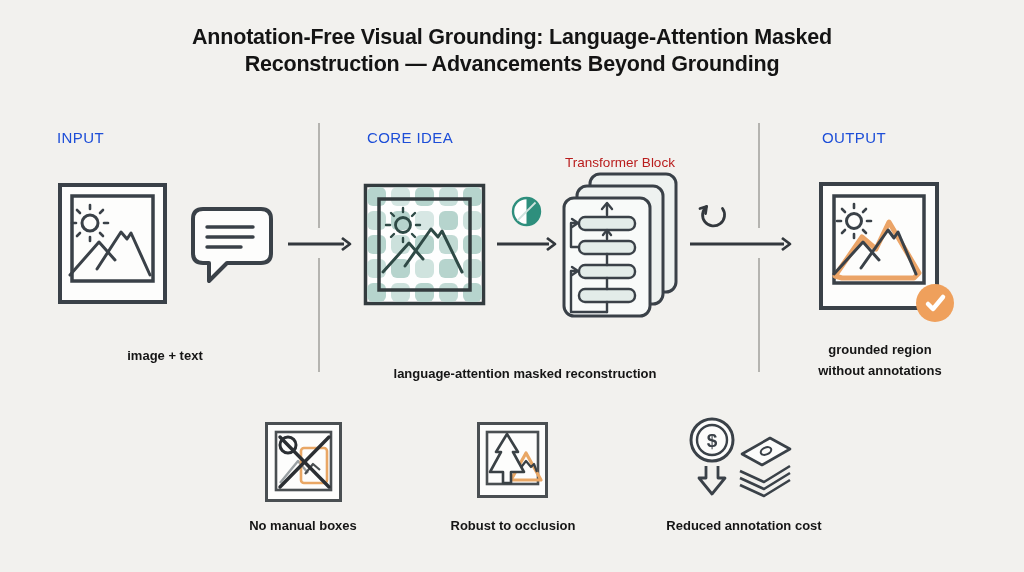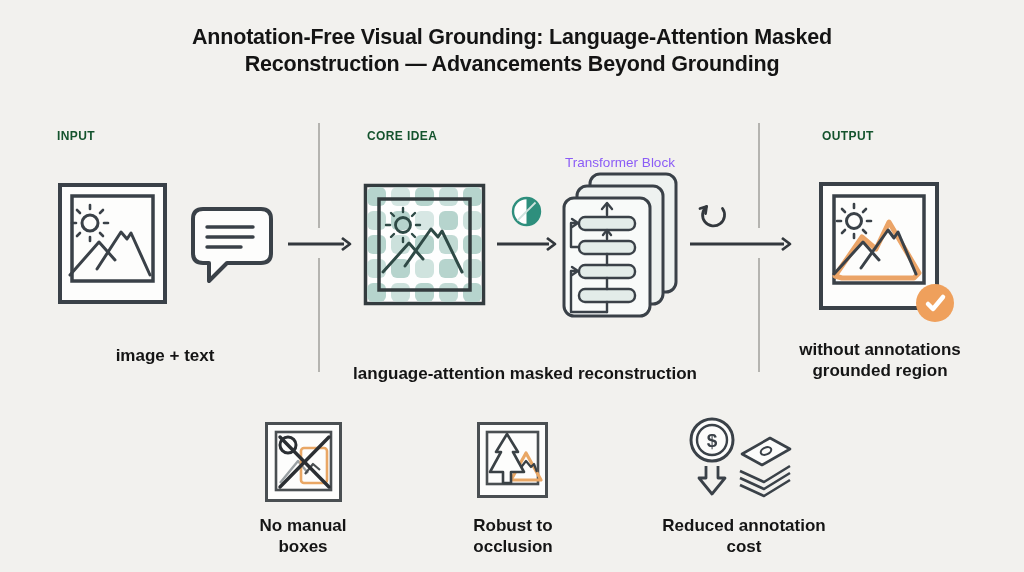--- a/index.html
+++ b/index.html
@@ -1,24 +1,24 @@
 <!DOCTYPE html>
 <html><head>
 <meta charset="utf-8">
 <style>
   html,body{margin:0;padding:0;}
   body{font-family:"Liberation Sans", sans-serif;}
   #stage{position:relative;width:1024px;height:572px;background:#f2f1ee;overflow:hidden;}
   .abs{position:absolute;}
   .title{top:24px;left:0;width:1024px;text-align:center;font-weight:700;
          font-size:21.5px;line-height:27px;color:#141414;letter-spacing:-0.2px;}
-  .sec-label{font-weight:700;font-size:12px;color:#14532d;letter-spacing:0.4px;}
-  .caption{font-weight:700;font-size:17px;color:#151515;text-align:center;line-height:21px;}
+  .sec-label{font-weight:400;font-size:15px;color:#1d4ed8;letter-spacing:0.4px;}
+  .caption{font-weight:700;font-size:13px;color:#151515;text-align:center;line-height:21px;}
   .divider{width:2px;background:#b5b4b0;}
-  .tf-label{font-size:13.5px;color:#8b5cf6;text-align:center;}
+  .tf-label{font-size:13.5px;color:#b91c1c;text-align:center;}
   .check-badge{width:38px;height:38px;border-radius:50%;background:#efa05c;
                display:flex;align-items:center;justify-content:center;}
   svg{display:block;}
 </style>
 </head>
 <body>
 
 <div id="stage">
 
   <div class="abs title">
@@ -212,22 +212,22 @@
     </svg>
   </div>
 
   <div class="abs check-badge" style="left:916px;top:284px;">
     <svg width="30" height="30" viewBox="0 0 30 30">
       <polyline points="8,16 13,21 23,9" fill="none" stroke="#ffffff" stroke-width="4.5" stroke-linecap="round" stroke-linejoin="round"></polyline>
     </svg>
   </div>
 
   <div class="abs caption" style="left:790px;top:339px;width:180px;">
+    <div>grounded region</div>
     <div>without annotations</div>
-    <div>grounded region</div>
   </div>
 
   <div class="abs" style="left:264px;top:421px;">
     <svg width="79" height="82" viewBox="0 0 79 82">
       <rect x="2.5" y="2.5" width="74" height="77" fill="#fdfdfc" stroke="#4a4f52" stroke-width="3"></rect>
       <rect x="12" y="11" width="55" height="58" fill="none" stroke="#4a4f52" stroke-width="2.6"></rect>
       <path d="M 16 62 L 34 40 L 44 52" fill="none" stroke="#9aa0a3" stroke-width="2.4" stroke-linejoin="round"></path>
       <rect x="37" y="27" width="26" height="35" rx="3" fill="none" stroke="#e9a765" stroke-width="2.6"></rect>
       <path d="M 41 53 L 49 43 L 56 49" fill="none" stroke="#4a4f52" stroke-width="2.2" stroke-linejoin="round"></path>
       <g stroke="#2b2f33" stroke-width="3.4" stroke-linecap="round">

